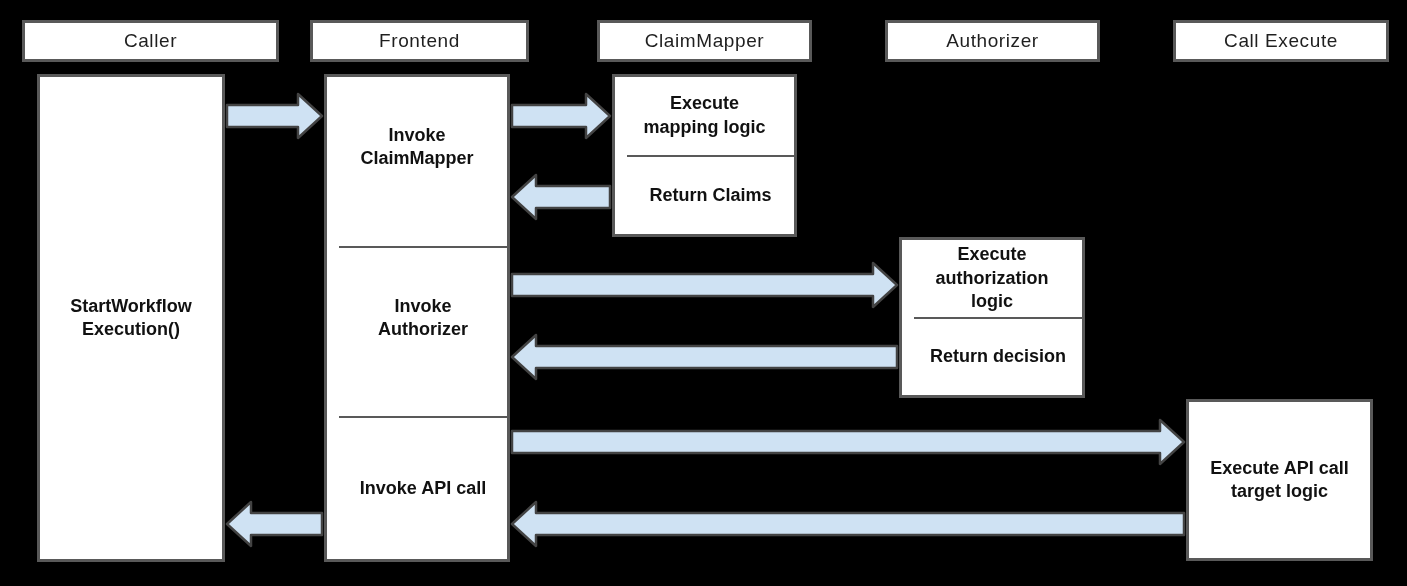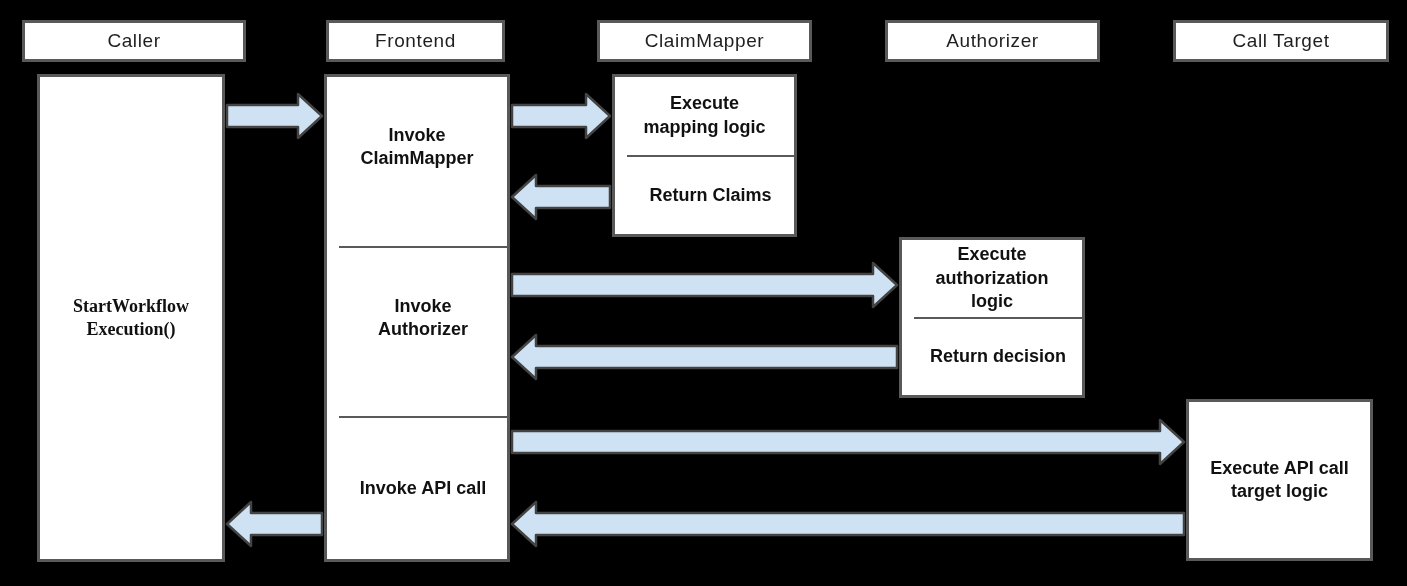--- a/index.html
+++ b/index.html
@@ -58,37 +58,37 @@
   svg.arrow {
     position: absolute;
     display: block;
   }
 </style>
 </head>
 <body>
 
 <div class="stage">
 
-  <div class="hdr" style="left:22px; width:224px;">
+  <div class="hdr" style="left:22px; width:257px;">
     <span>Caller</span>
   </div>
-  <div class="hdr" style="left:326px; width:179px;">
+  <div class="hdr" style="left:310px; width:219px;">
     <span>Frontend</span>
   </div>
   <div class="hdr" style="left:597px; width:215px;">
     <span>ClaimMapper</span>
   </div>
   <div class="hdr" style="left:885px; width:215px;">
     <span>Authorizer</span>
   </div>
   <div class="hdr" style="left:1173px; width:216px;">
-    <span>Call Target</span>
+    <span>Call Execute</span>
   </div>
 
-  <div class="act" style="left:37px; top:74px; width:188px; height:488px;font-family:Liberation Serif, serif;">
+  <div class="act" style="left:37px; top:74px; width:188px; height:488px;">
     <div class="sec">StartWorkflow
 Execution()</div>
   </div>
 
   <div class="act" style="left:324px; top:74px; width:186px; height:488px;gap:28px;">
     <div class="sec">Invoke
 ClaimMapper</div>
     <div class="sec">Invoke
 Authorizer</div>
     <div class="sec">Invoke API call</div>

